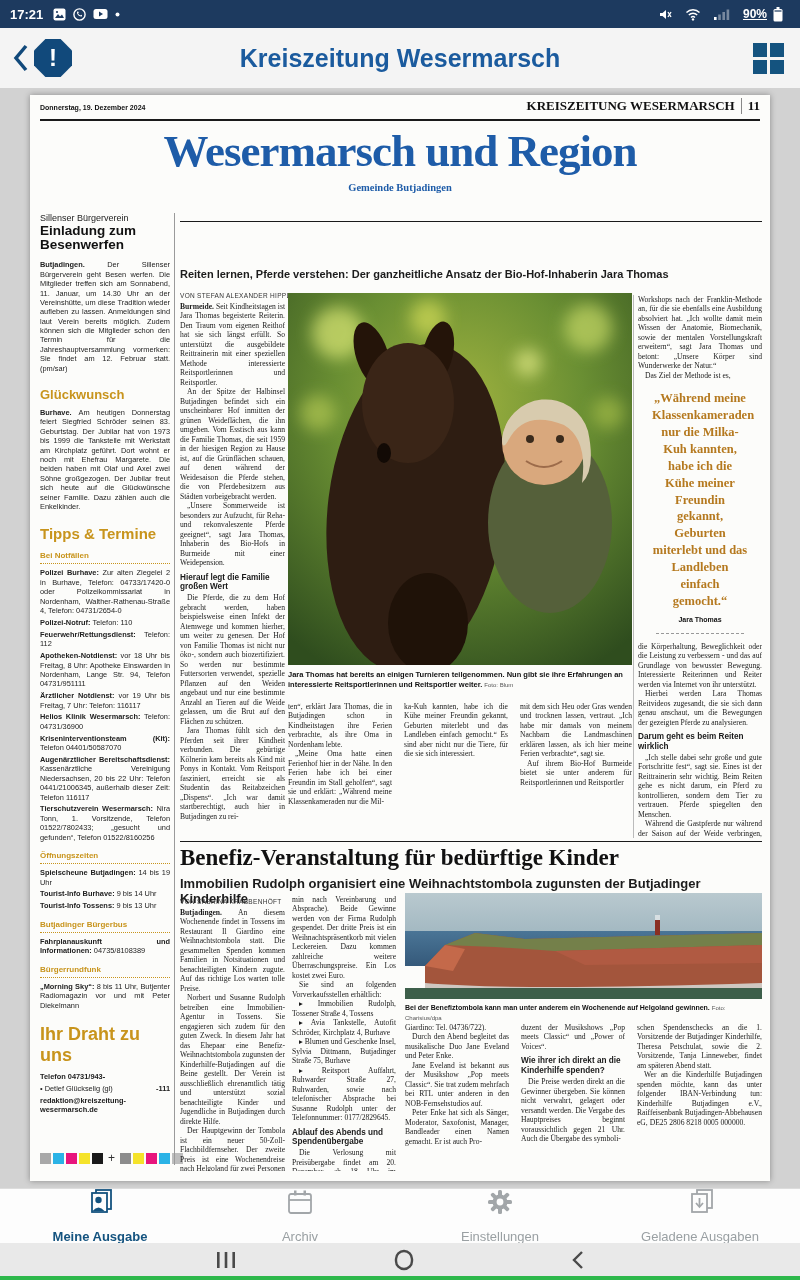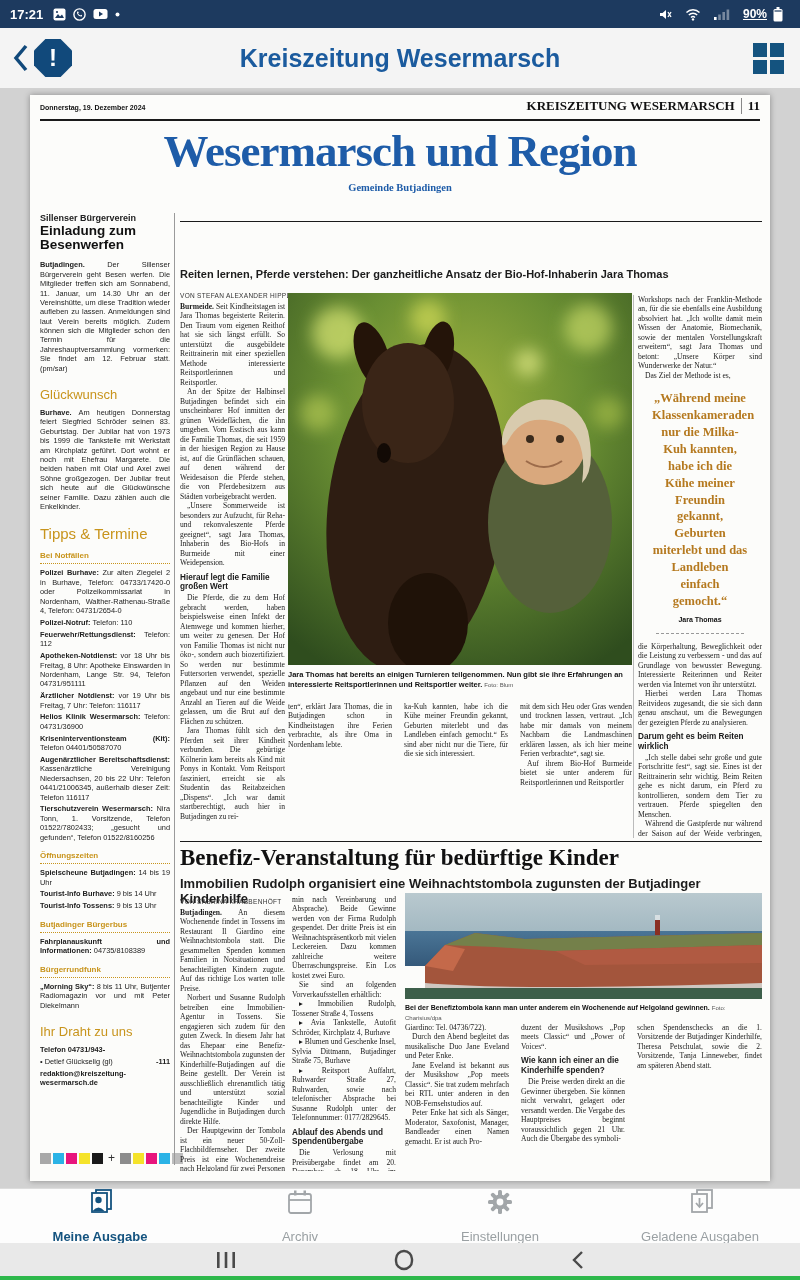--- a/index.html
+++ b/index.html
@@ -39,26 +39,26 @@
   .np-masthead{font-family:"Liberation Serif",serif;font-weight:bold;font-size:13px;color:#111;}
   .np-pagenum{font-family:"Liberation Serif",serif;font-weight:bold;font-size:13px;color:#111;
     border-left:1px solid #888;padding-left:6px;margin-left:6px;}
   .region-title{font-family:"Liberation Serif",serif;font-weight:bold;font-size:45px;
     color:#1e5ca8;text-align:center;letter-spacing:-1px;}
   .region-sub{font-family:"Liberation Serif",serif;font-weight:bold;font-size:10.5px;
     color:#1e5ca8;text-align:center;}
 
   
   .sidebar{position:absolute;left:10px;top:118px;width:130px;height:934px;overflow:hidden;color:#222;}
-  .sb-kicker{font-size:9px;font-weight:bold;margin:0 0 1px;}
+  .sb-kicker{font-size:9px;font-weight:normal;margin:0 0 1px;}
   .sb-head{font-size:13.5px;font-weight:bold;line-height:1.05;margin:0 0 8px;color:#111;}
-  .sb-orange{color:#c8941c;font-weight:normal;margin:14px 0 6px;}
+  .sb-orange{color:#c8941c;font-weight:bold;margin:14px 0 6px;}
   .sb-orange.b1{font-size:13px;}
   .sb-orange.b2{font-size:15px;margin-bottom:2px;}
-  .sb-orange.b3{font-size:13px;}
+  .sb-orange.b3{font-size:18px;}
   .sp{font-size:7.4px;line-height:1.27;margin:0 0 2.5px;text-align:justify;}
   .sp b{font-weight:bold;}
   .sp .r{float:right;font-weight:bold;}
   .sp.sub{color:#c8941c;font-weight:bold;font-size:8px;text-align:left;
     border-bottom:1px dotted #c8941c;padding-bottom:2px;margin:9px 0 4px;}
   .color-bars{position:absolute;left:10px;top:1056px;display:flex;align-items:center;gap:2px;}
   .color-bars span{width:11px;height:11px;display:inline-block;}
   .color-bars .plus{width:auto;height:auto;font-size:12px;color:#333;margin:0 3px;}
 
   
@@ -296,20 +296,21 @@
           </g>
         </svg>
       </div>
       <div class="abs caption" style="left:258px;top:575px;width:344px;">
         <span>Jara Thomas hat bereits an einigen Turnieren teilgenommen. Nun gibt sie ihre Erfahrungen an interessierte Reitsportlerinnen und Reitsportler weiter.</span>
         <span class="credit">Foto: Blum</span>
       </div>
 
       <div class="acol" style="left:258px;top:607px;width:104px;height:136px;">
           <p class="ap">ten“, erklärt Jara Thomas, die in Butjadingen schon in Kindheitstagen ihre Ferien verbrachte, als ihre Oma in Nordenham lebte.</p>
+          <p class="ap">„Meine Oma hatte einen Ferienhof hier in der Nähe. In den Ferien habe ich bei einer Freundin im Stall geholfen“, sagt sie und erklärt: „Während meine Klassenkameraden nur die Mil-</p>
         </div>
       <div class="acol" style="left:374px;top:607px;width:104px;height:136px;">
           <p class="ap">ka-Kuh kannten, habe ich die Kühe meiner Freundin gekannt, Geburten miterlebt und das Landleben einfach gemocht.“ Es sind aber nicht nur die Tiere, für die sie sich interessiert.</p>
         </div>
       <div class="acol" style="left:490px;top:607px;width:112px;height:136px;">
           <p class="ap">mit dem sich Heu oder Gras wenden und trocknen lassen, vertraut. „Ich habe mir damals von meinem Nachbarn die Landmaschinen erklären lassen, als ich hier meine Ferien verbrachte“, sagt sie.</p>
           <p class="ap">Auf ihrem Bio-Hof Burmeide bietet sie unter anderem für Reitsportlerinnen und Reitsportler</p>
         </div>
 
       <div class="rule-v" style="left:603px;top:200px;height:543px;background:#bbb;"></div>
@@ -384,25 +385,26 @@
       </div>
 
       <div class="acol" style="left:375px;top:928px;width:104px;height:150px;">
           <p class="ap">Giardino: Tel. 04736/722).</p>
           <p class="ap">Durch den Abend begleitet das musikalische Duo Jane Eveland und Peter Enke.</p>
           <p class="ap">Jane Eveland ist bekannt aus der Musikshow „Pop meets Classic“. Sie trat zudem mehrfach bei RTL unter anderen in den NOB-Fernsehstudios auf.</p>
           <p class="ap">Peter Enke hat sich als Sänger, Moderator, Saxofonist, Manager, Bandleader einen Namen gemacht. Er ist auch Pro-</p>
         </div>
       <div class="acol" style="left:491px;top:928px;width:104px;height:150px;">
           <p class="ap">duzent der Musikshows „Pop meets Classic“ und „Power of Voices“.</p>
-          <p class="ap csub">Wie kann ich einer an die Kinderhilfe spenden?</p>
+          <p class="ap csub">Wie ihrer ich direkt an die Kinderhilfe spenden?</p>
           <p class="ap">Die Preise werden direkt an die Gewinner übergeben. Sie können nicht verwahrt, gelagert oder versandt werden. Die Vergabe des Hauptpreises beginnt voraussichtlich gegen 21 Uhr. Auch die Übergabe des symboli-</p>
         </div>
       <div class="acol" style="left:607px;top:928px;width:125px;height:150px;">
           <p class="ap">schen Spendenschecks an die 1. Vorsitzende der Butjadinger Kinderhilfe, Theresa Petschulat, sowie die 2. Vorsitzende, Tanja Linneweber, findet am späteren Abend statt.</p>
+          <p class="ap">Wer an die Kinderhilfe Butjadingen spenden möchte, kann das unter folgender IBAN-Verbindung tun: Kinderhilfe Butjadingen e.V., Raiffeisenbank Butjadingen-Abbehausen eG, DE25 2806 8218 0005 000000.</p>
         </div>
 
     </div>
   </div>
 
   <div class="tab-bar">
     <div class="tab active">
       <span>
         <svg width="30" height="26" viewBox="0 0 30 26">
             <rect x="11" y="1" width="15" height="19" fill="none" stroke="#14537f" stroke-width="1.8"></rect>

